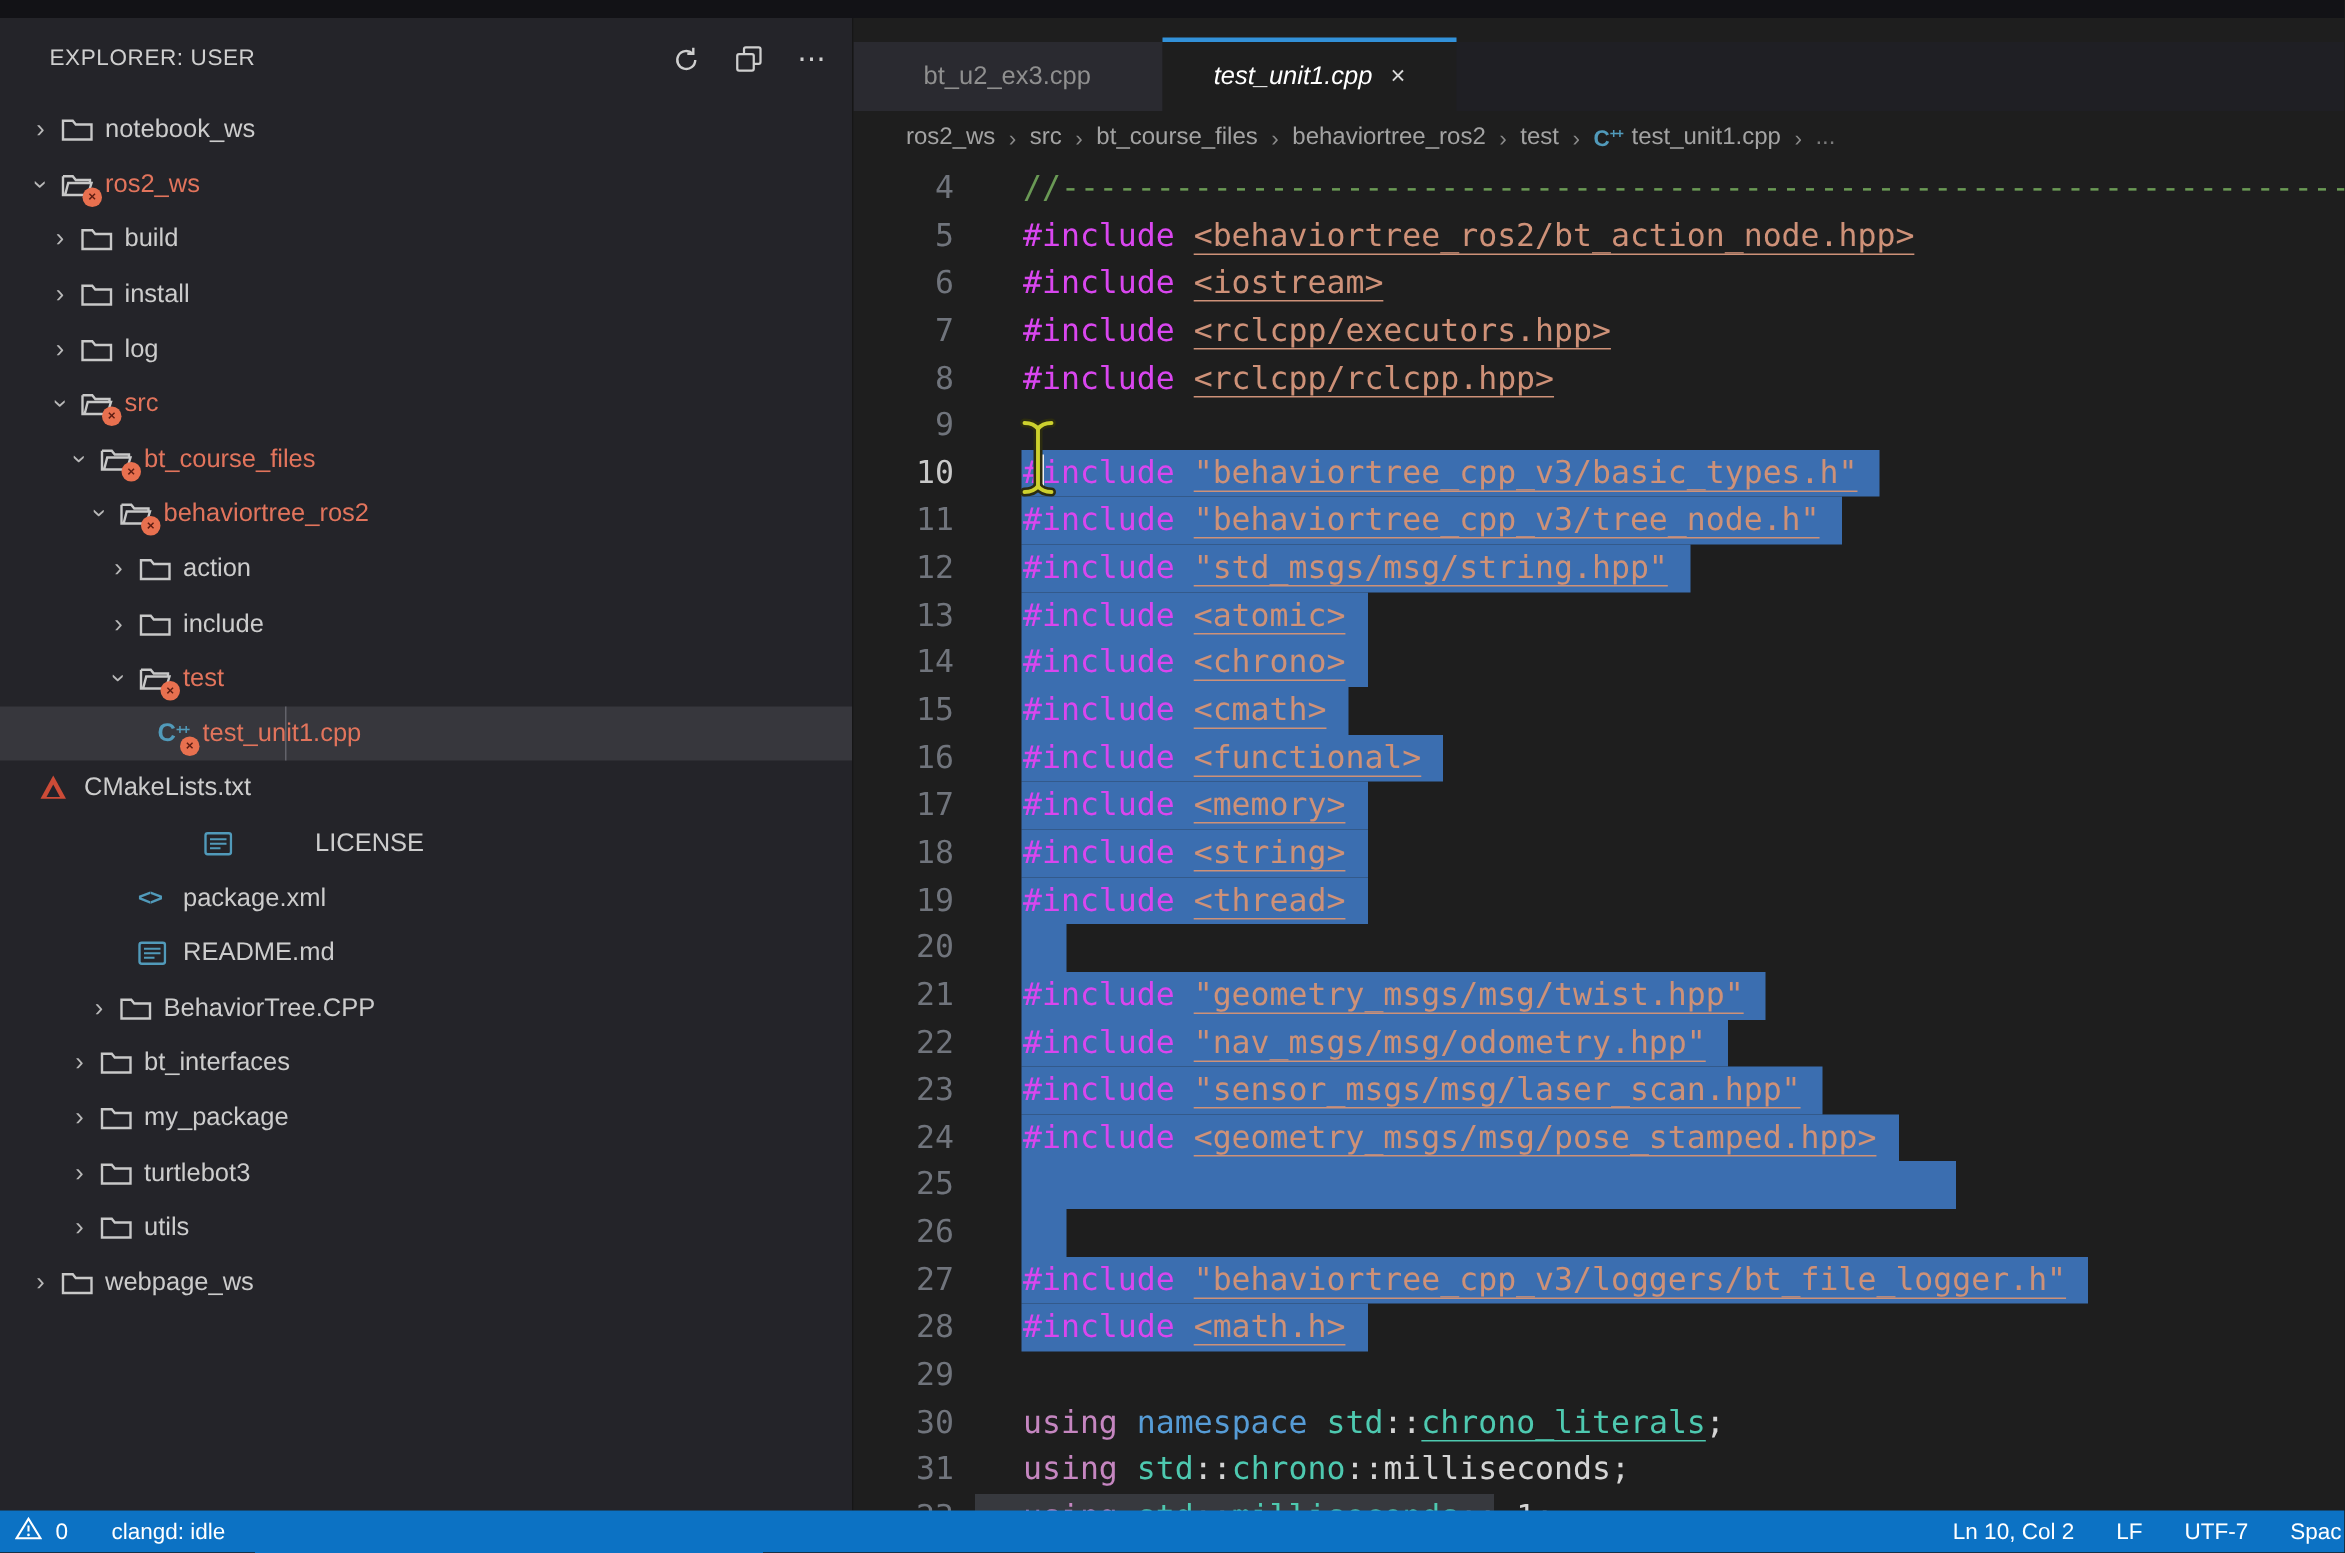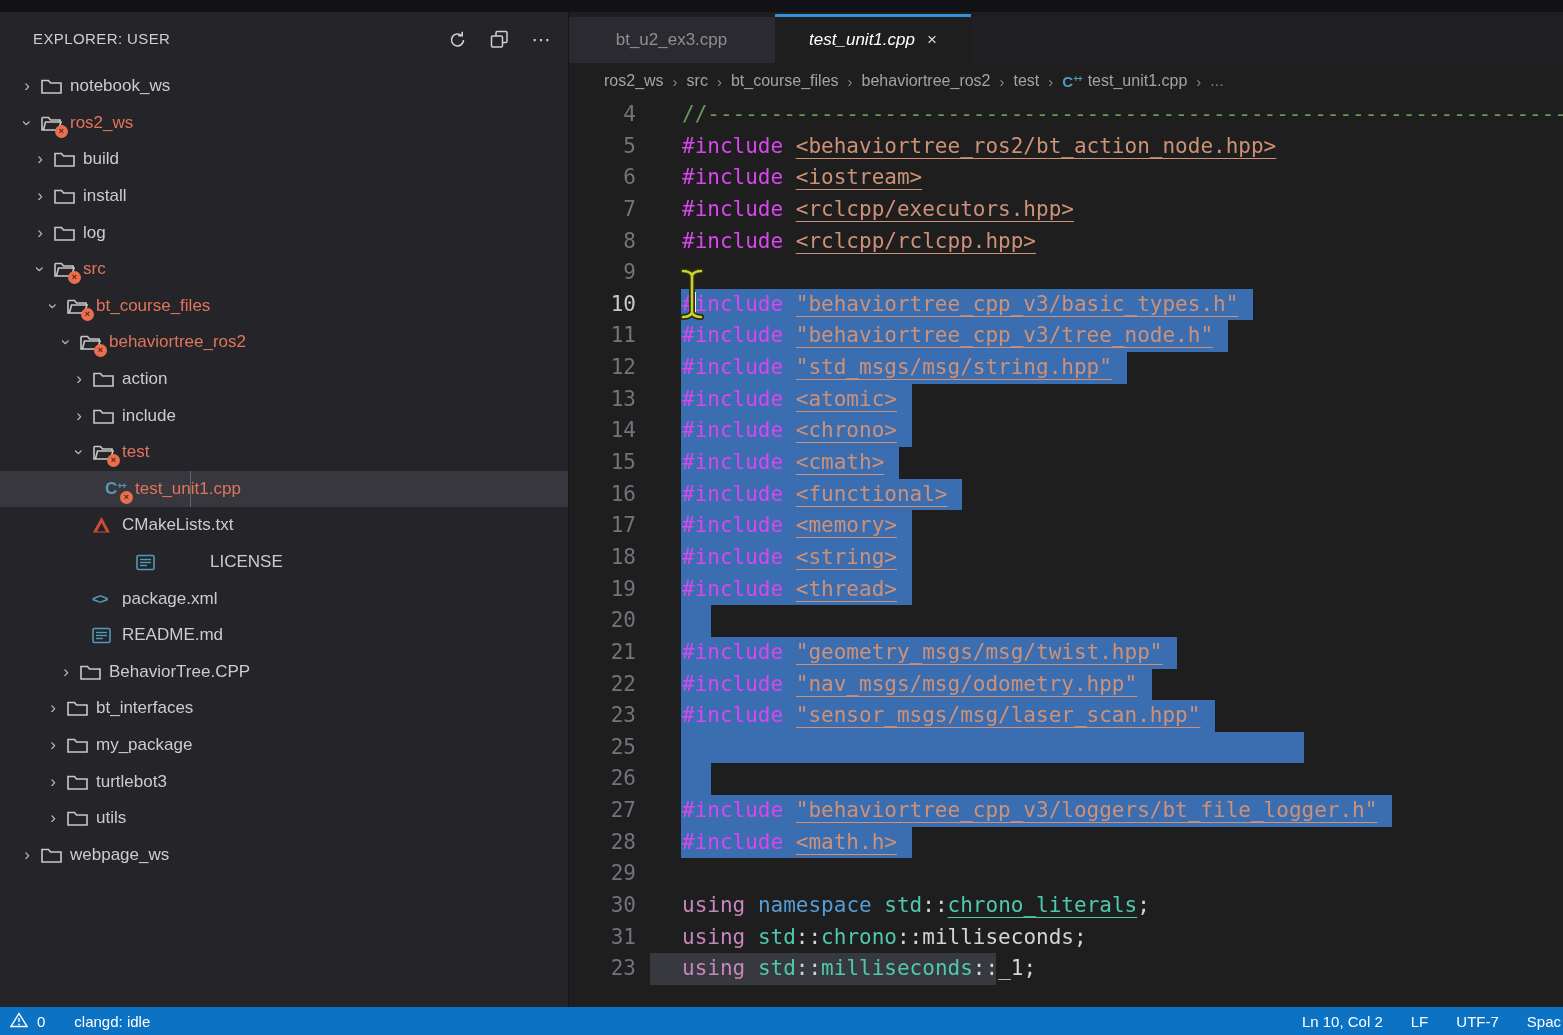--- a/index.html
+++ b/index.html
@@ -21,21 +21,21 @@
   .ticon{width:30px;flex:0 0 30px;position:relative;display:flex;align-items:center;}
   .tlabel{font-size:17px;color:#cccccc;white-space:nowrap;}
   .tlabel.mod{color:#e2745c;}
   .badge{position:absolute;right:2px;bottom:-5px;width:13px;height:13px;border-radius:50%;
      background:#e8704f;color:#5c1d12;font-size:9px;line-height:13px;text-align:center;font-weight:bold;}
   .cpp-ic{color:#519aba;font-weight:700;font-size:17px;font-family:"Liberation Sans",sans-serif;}
   .cpp-ic i{font-style:normal;font-size:9px;vertical-align:5px;letter-spacing:-1px;}
   .guide{position:absolute;left:190px;top:0;bottom:0;width:1px;background:#63636b;}
 
   
-  .editor{position:absolute;left:568px;top:5px;width:995px;height:824px;}
+  .editor{position:absolute;left:568px;top:16px;width:995px;height:824px;}
   .tabbar{position:absolute;left:0;top:12px;width:995px;height:46px;background:#1f1f24;}
   .tab{position:absolute;top:0;height:46px;display:flex;align-items:center;justify-content:center;
        font-size:17px;color:#8f8f8f;cursor:pointer;}
   .tab.t0{left:0;width:207px;background:#2a2a30;}
   .tab.t1{left:207px;width:196px;background:#1e1e1e;color:#fff;font-style:italic;top:-3px;height:49px;
           border-top:3px solid #3291d9;box-sizing:border-box;}
   .tab .close{margin-left:12px;font-style:normal;font-size:17px;color:#d8d8d8;}
   .breadcrumb{position:absolute;left:0;top:58px;width:995px;height:36px;background:#1e1e1e;
       display:flex;align-items:center;padding-left:36px;box-sizing:border-box;font-size:16px;color:#a3a3a3;white-space:nowrap;}
   .bc-sep{margin:0 9px;color:#8a8a8a;font-size:15px;}
@@ -199,21 +199,21 @@
         </div>
         <div class="trow sel" style="padding-left: 79px;">
           <div class="guide"></div>
           <span class="chev"></span>
           <span class="ticon">
             <span class="cpp-ic">C<i>++</i></span>
             <span class="badge">×</span>
           </span>
           <span class="tlabel mod">test_unit1.cpp</span>
         </div>
-        <div class="trow" style="padding-left: 66px;">
+        <div class="trow" style="">
           <span class="chev"></span>
           <span class="ticon">
             <svg width="19" height="18" viewBox="0 0 19 18">
               <polygon points="9.5,1 18,16.5 1,16.5" fill="#cc4b37"></polygon>
               <polygon points="9.5,7 14,15.4 5,15.4" fill="#22222a"></polygon>
             </svg>
           </span>
           <span class="tlabel">CMakeLists.txt</span>
         </div>
         <div class="trow" style="padding-left: 66px; gap: 44px;">
@@ -344,20 +344,21 @@
         <div class="crow"><div class="lsel" style="width: 231px;"></div><span class="lnum">14</span><span class="ltext"><span class="tk-pp">#include </span><span class="tk-str un">&lt;chrono&gt;</span></span></div>
         <div class="crow"><div class="lsel" style="width: 218px;"></div><span class="lnum">15</span><span class="ltext"><span class="tk-pp">#include </span><span class="tk-str un">&lt;cmath&gt;</span></span></div>
         <div class="crow"><div class="lsel" style="width: 281px;"></div><span class="lnum">16</span><span class="ltext"><span class="tk-pp">#include </span><span class="tk-str un">&lt;functional&gt;</span></span></div>
         <div class="crow"><div class="lsel" style="width: 231px;"></div><span class="lnum">17</span><span class="ltext"><span class="tk-pp">#include </span><span class="tk-str un">&lt;memory&gt;</span></span></div>
         <div class="crow"><div class="lsel" style="width: 231px;"></div><span class="lnum">18</span><span class="ltext"><span class="tk-pp">#include </span><span class="tk-str un">&lt;string&gt;</span></span></div>
         <div class="crow"><div class="lsel" style="width: 231px;"></div><span class="lnum">19</span><span class="ltext"><span class="tk-pp">#include </span><span class="tk-str un">&lt;thread&gt;</span></span></div>
         <div class="crow"><div class="lsel" style="width: 30px;"></div><span class="lnum">20</span><span class="ltext"></span></div>
         <div class="crow"><div class="lsel" style="width: 496px;"></div><span class="lnum">21</span><span class="ltext"><span class="tk-pp">#include </span><span class="tk-str un">"geometry_msgs/msg/twist.hpp"</span></span></div>
         <div class="crow"><div class="lsel" style="width: 471px;"></div><span class="lnum">22</span><span class="ltext"><span class="tk-pp">#include </span><span class="tk-str un">"nav_msgs/msg/odometry.hpp"</span></span></div>
         <div class="crow"><div class="lsel" style="width: 534px;"></div><span class="lnum">23</span><span class="ltext"><span class="tk-pp">#include </span><span class="tk-str un">"sensor_msgs/msg/laser_scan.hpp"</span></span></div>
+        <div class="crow"><div class="lsel" style="width: 585px;"></div><span class="lnum">24</span><span class="ltext"><span class="tk-pp">#include </span><span class="tk-str un">&lt;geometry_msgs/msg/pose_stamped.hpp&gt;</span></span></div>
         <div class="crow"><div class="lsel" style="width: 623px;"></div><span class="lnum">25</span></div>
         <div class="crow"><div class="lsel" style="width: 30px;"></div><span class="lnum">26</span><span class="ltext"></span></div>
         <div class="crow"><div class="lsel" style="width: 711px;"></div><span class="lnum">27</span><span class="ltext"><span class="tk-pp">#include </span><span class="tk-str un">"behaviortree_cpp_v3/loggers/bt_file_logger.h"</span></span></div>
         <div class="crow"><div class="lsel" style="width: 231px;"></div><span class="lnum">28</span><span class="ltext"><span class="tk-pp">#include </span><span class="tk-str un">&lt;math.h&gt;</span></span></div>
         <div class="crow"><span class="lnum">29</span><span class="ltext"></span></div>
         <div class="crow"><span class="lnum">30</span><span class="ltext"><span class="tk-kw">using</span><span class="tk-pl"> </span><span class="tk-kb">namespace</span><span class="tk-pl"> </span><span class="tk-ns">std</span><span class="tk-pl">::</span><span class="tk-ns un">chrono_literals</span><span class="tk-pl">;</span></span></div>
         <div class="crow"><span class="lnum">31</span><span class="ltext"><span class="tk-kw">using</span><span class="tk-pl"> </span><span class="tk-ns">std</span><span class="tk-pl">::</span><span class="tk-ns">chrono</span><span class="tk-pl">::</span><span class="tk-pl">milliseconds</span><span class="tk-pl">;</span></span></div>
         <div class="crow"><div class="lhl"></div><span class="lnum">23</span><span class="ltext"><span class="tk-kw">using</span><span class="tk-pl"> </span><span class="tk-ns">std</span><span class="tk-pl">::</span><span class="tk-ns">milliseconds</span><span class="tk-pl">::</span><span class="tk-pl">_1</span><span class="tk-pl">;</span></span></div>
         <div class="caret" style="top: 193px;"></div>
         <div class="mouse-ibeam"><svg width="40" height="58" viewBox="0 0 40 58">

